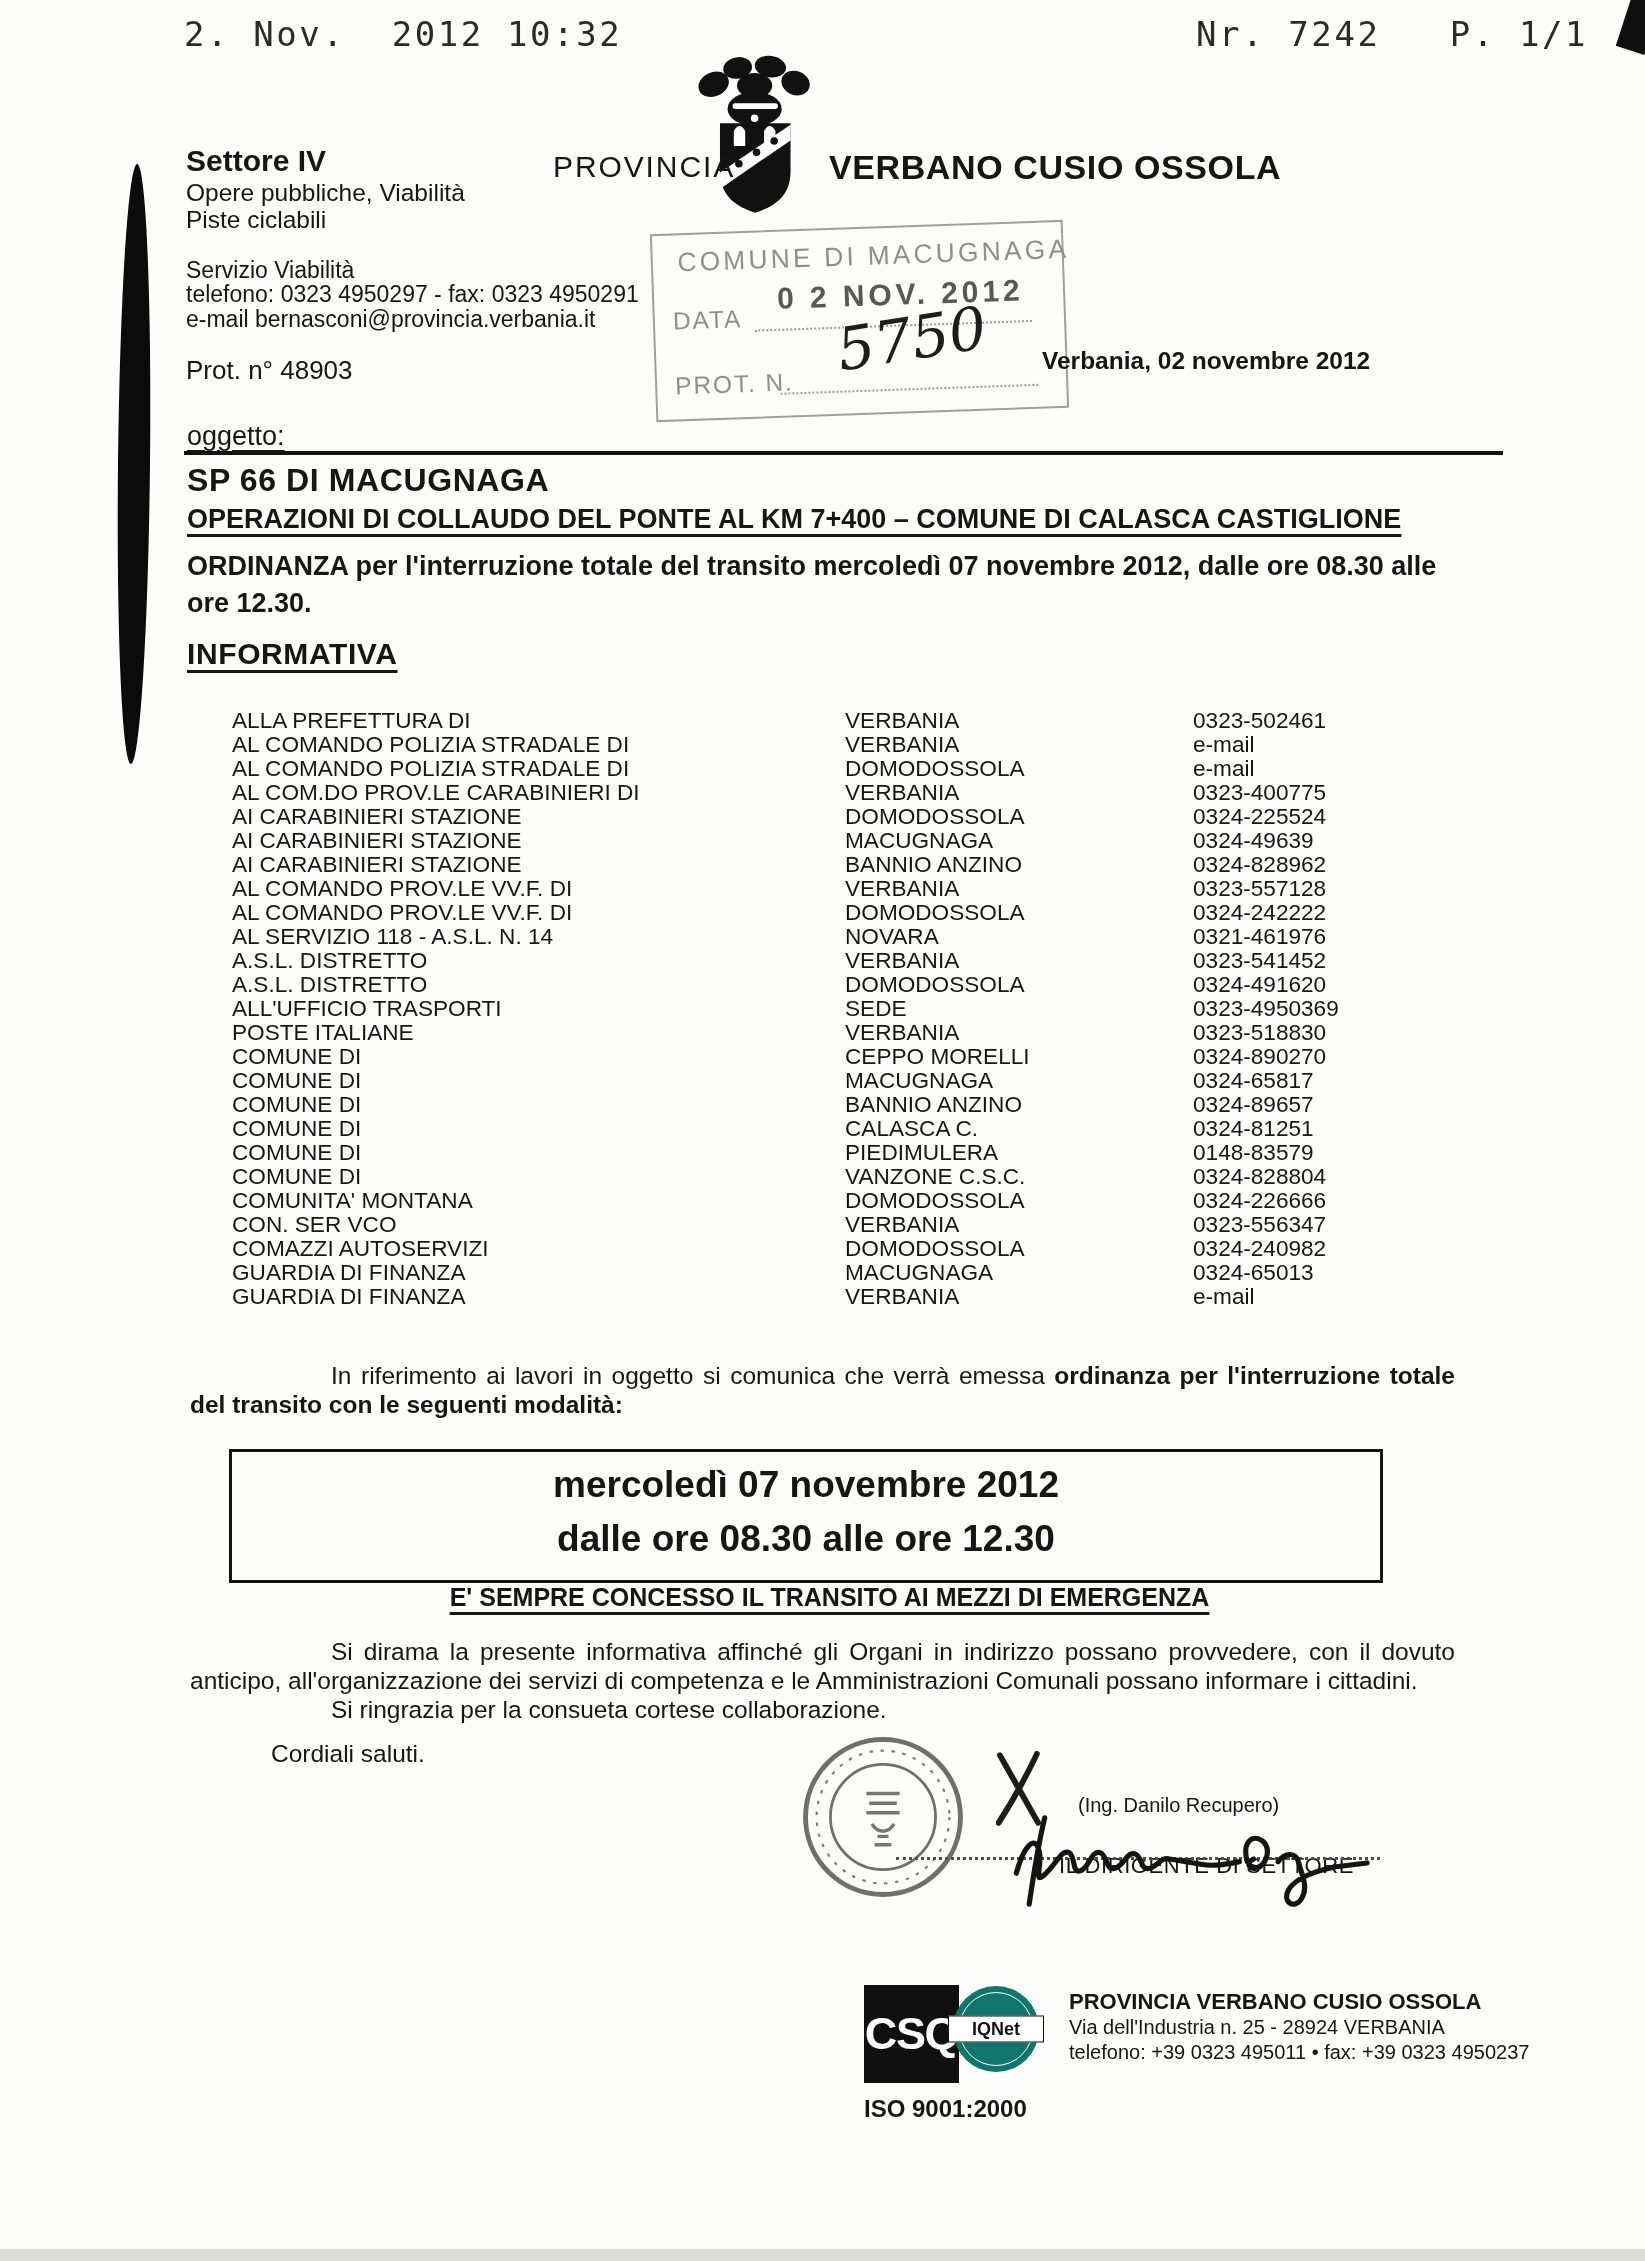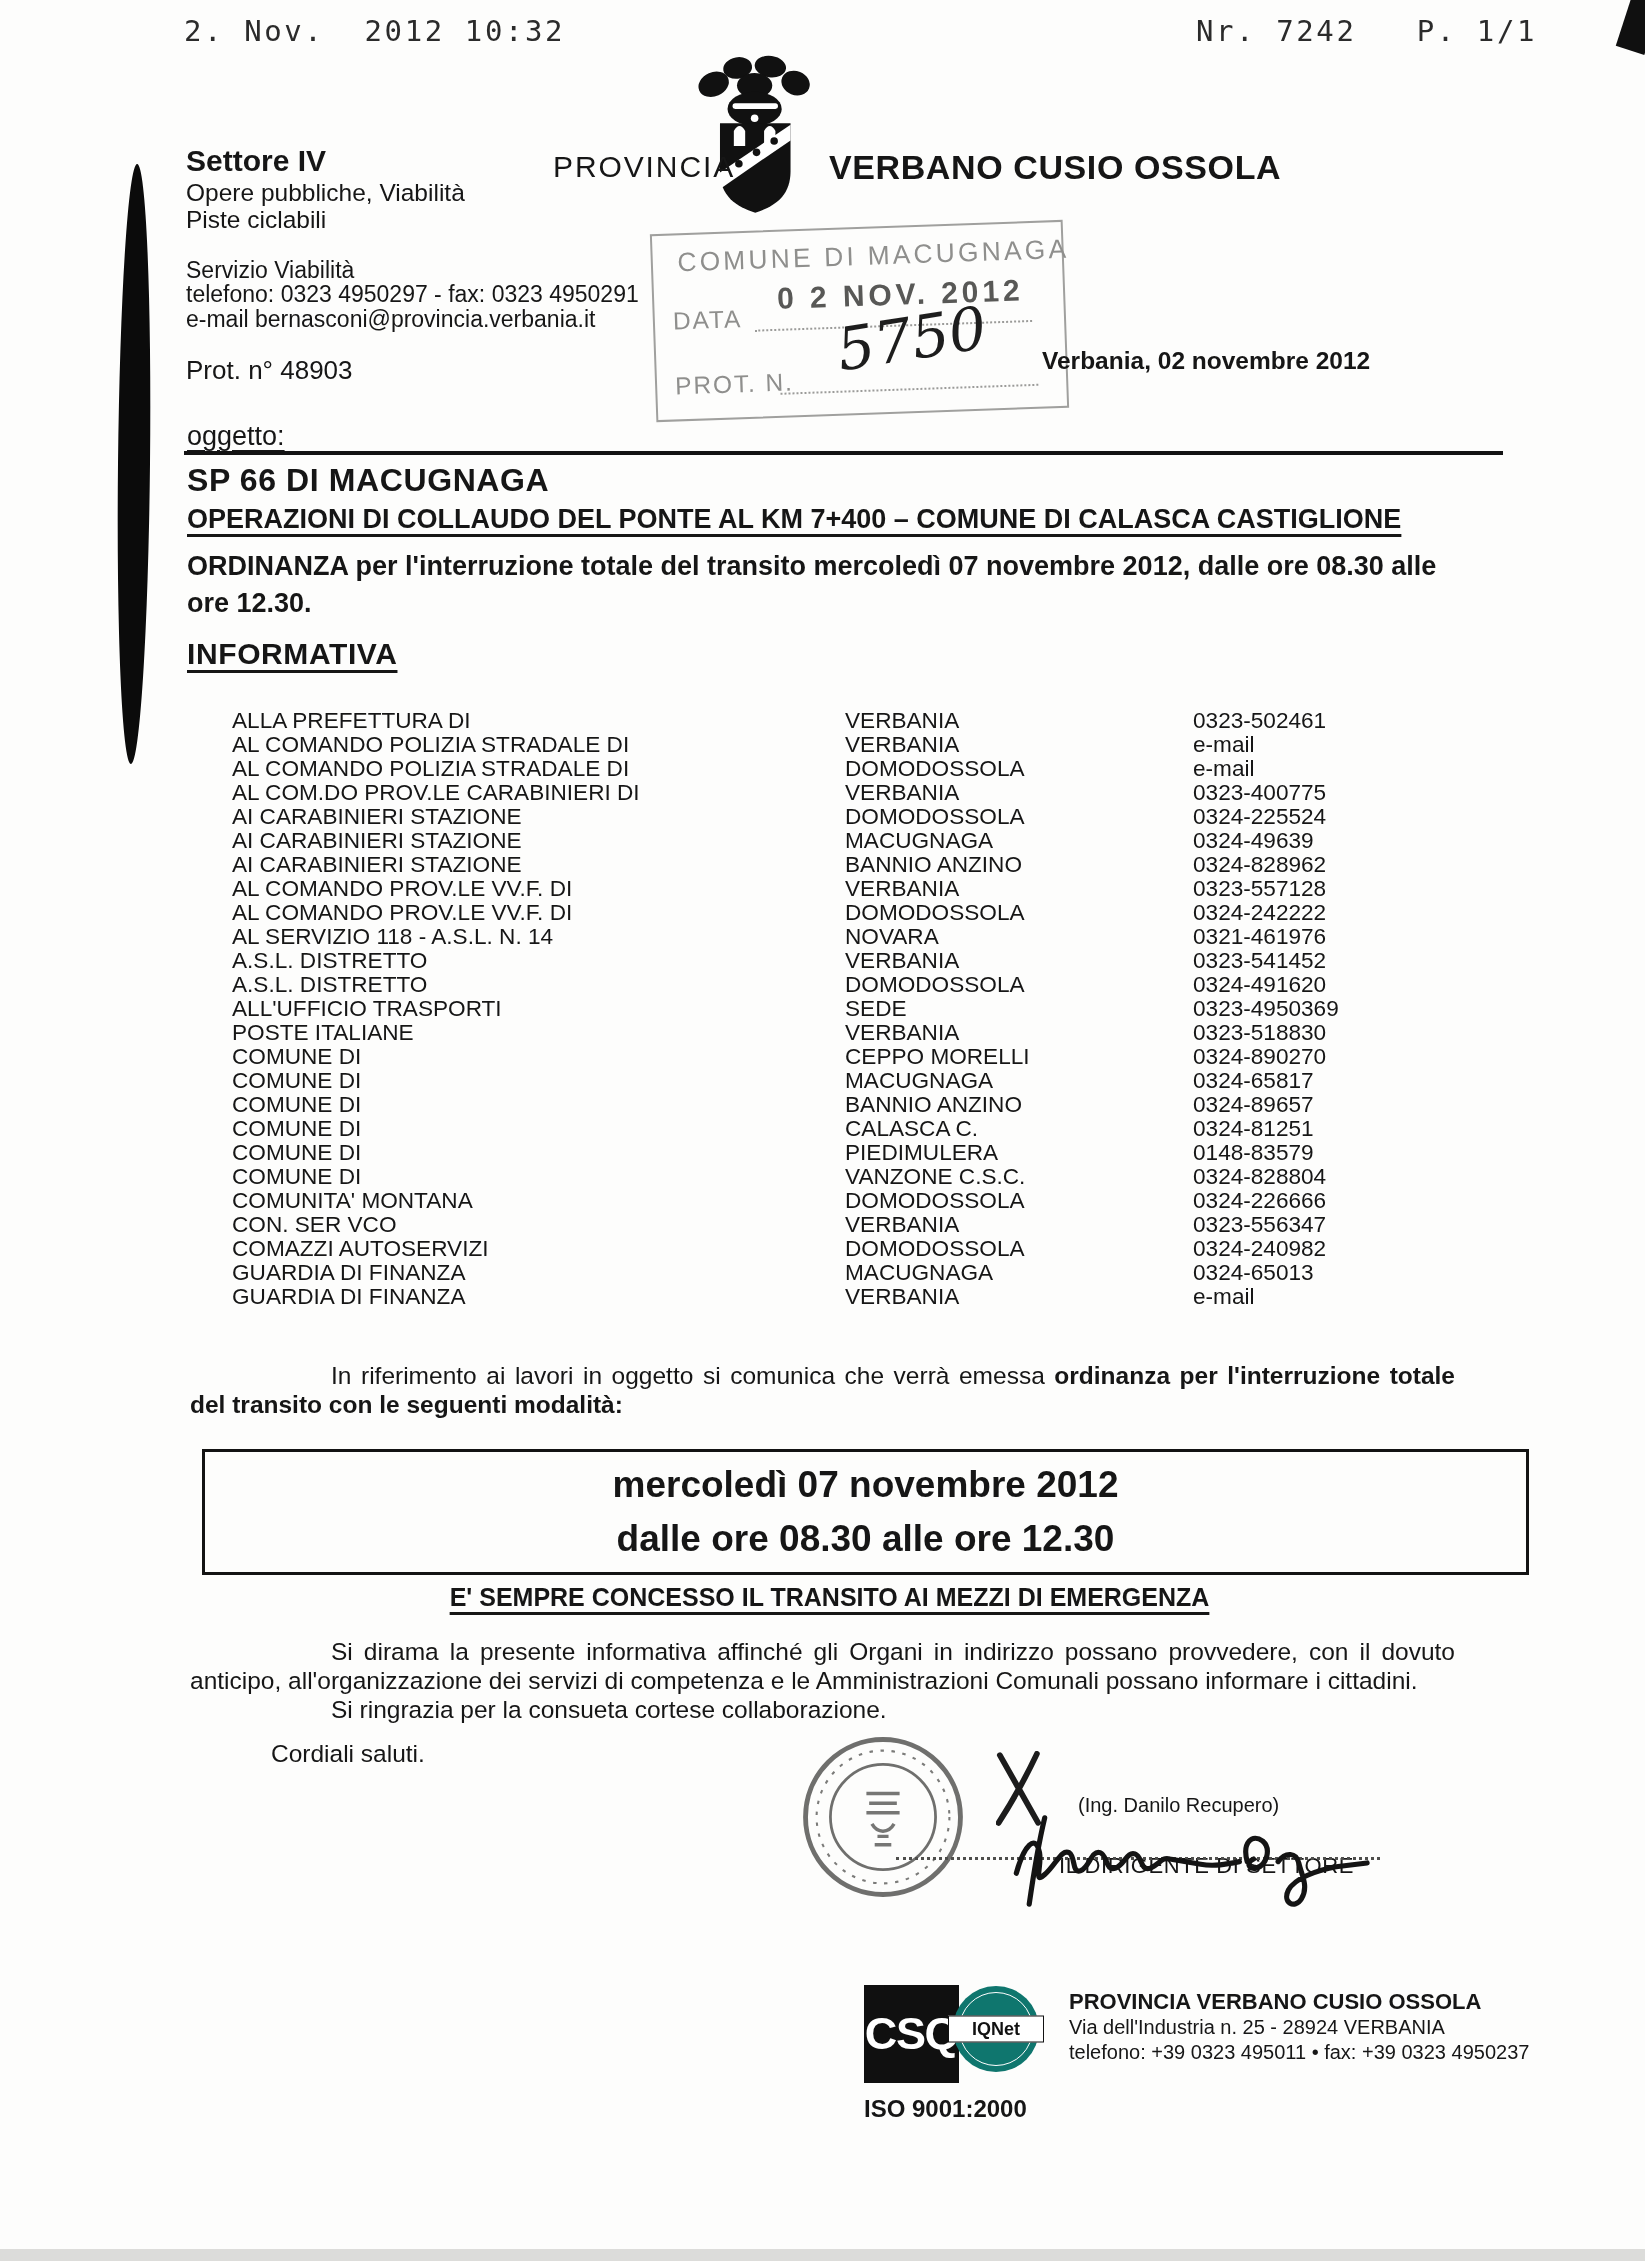--- a/index.html
+++ b/index.html
@@ -3,21 +3,21 @@
 <meta charset="utf-8">
 <style>
   * { margin:0; padding:0; box-sizing:border-box; }
   html,body { background:#9a9a9a; }
   .page {
     position:relative; width:1646px; height:2261px; background:#fdfdfc;
     font-family:"Liberation Sans", sans-serif; color:#161616; overflow:hidden;
   }
   .abs { position:absolute; }
   
-  .faxline { font-family:"DejaVu Sans Mono", monospace; font-size:29px; color:#2b2b2b; letter-spacing:2.6px; white-space:pre; }
+  .faxline { font-family:"DejaVu Sans Mono", monospace; font-size:34px; color:#2b2b2b; letter-spacing:2.6px; white-space:pre; }
   
   .streak { left:118px; top:164px; width:32px; height:600px; background:#0b0b0b; border-radius:50% / 50%; transform:rotate(.6deg); }
   .corner-mark { right:-10.3px; top:-19.3px; width:30px; height:71px; background:#101010; transform:rotate(18deg); }
   .bottom-strip { left:0; bottom:0; width:100%; height:11.6px; background:#dcdcda; }
   
   .lh-big { font-size:30px; font-weight:600; }
   .lh-md  { font-size:24.5px; }
   .lh-sm  { font-size:23px; }
   .lh-prot{ font-size:26px; }
   .prov-word { font-size:30px; letter-spacing:1.9px; }
@@ -41,21 +41,21 @@
   .subj2 { font-size:27px; font-weight:700; text-decoration:underline; text-decoration-thickness:2.6px; text-underline-offset:5.8px; }
   .subj3 { font-size:27px; font-weight:700; line-height:37px; width:1283px; }
   .informativa { font-size:30px; font-weight:700; text-decoration:underline; text-decoration-thickness:2.6px; text-underline-offset:6.4px; letter-spacing:0.6px; }
   
   .recipients { left:184px; top:709px; width:1329px; font-size:22.6px; }
   .recipients .r-row { display:grid; grid-template-columns:661px 348px auto; line-height:24px; }
   .recipients .r-row > span:first-child { padding-left:48px; }
   
   .para { font-size:24.5px; line-height:29px; text-align:justify; width:1265px; }
   .indent { text-indent:141px; }
-  .notice-box { left:202px; top:1449px; width:1327px; border:3.2px solid #131313; text-align:center; padding:13px 0 13px 0; }
+  .notice-box { left:229px; top:1449px; width:1154px; border:3.2px solid #131313; text-align:center; padding:13px 0 21px 0; }
   .notice-box .nb-line { font-size:37px; font-weight:700; line-height:40px; }
   .notice-box .nb-line + .nb-line { margin-top:14px; }
   .emergency { left:213px; top:1583px; width:1233px; text-align:center; font-size:25px; font-weight:700;
                text-decoration:underline; text-decoration-thickness:2.6px; text-underline-offset:5.8px; }
   .salut { font-size:24.5px; }
   
   .sig-role { font-size:22px; letter-spacing:0.6px; }
   .sig-name { font-size:20px; }
   .dotline { border-bottom:3.2px dotted #4e4e4c; }
   

